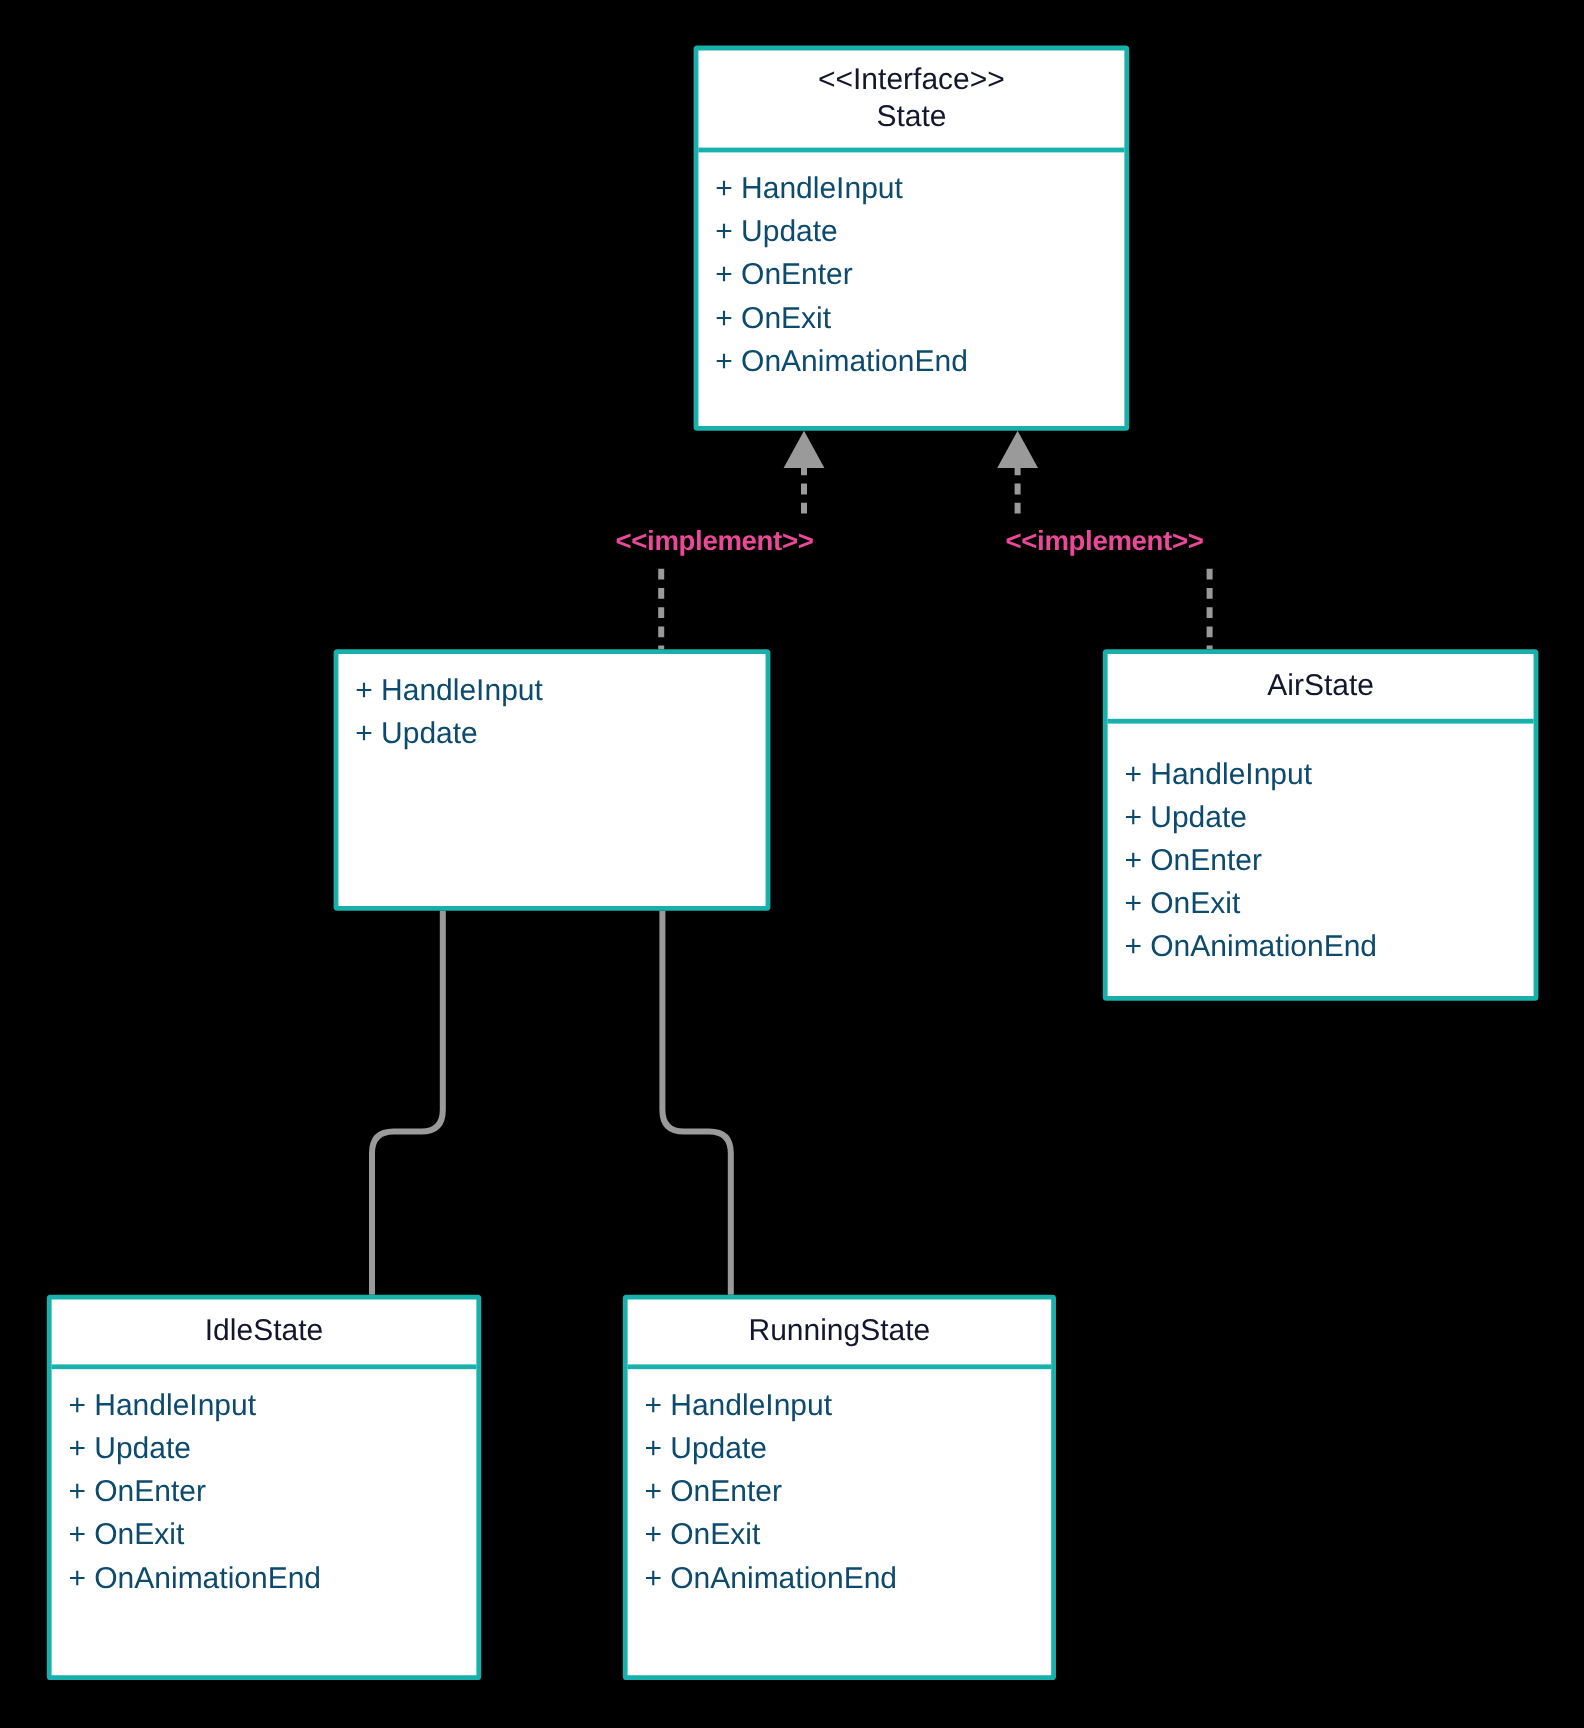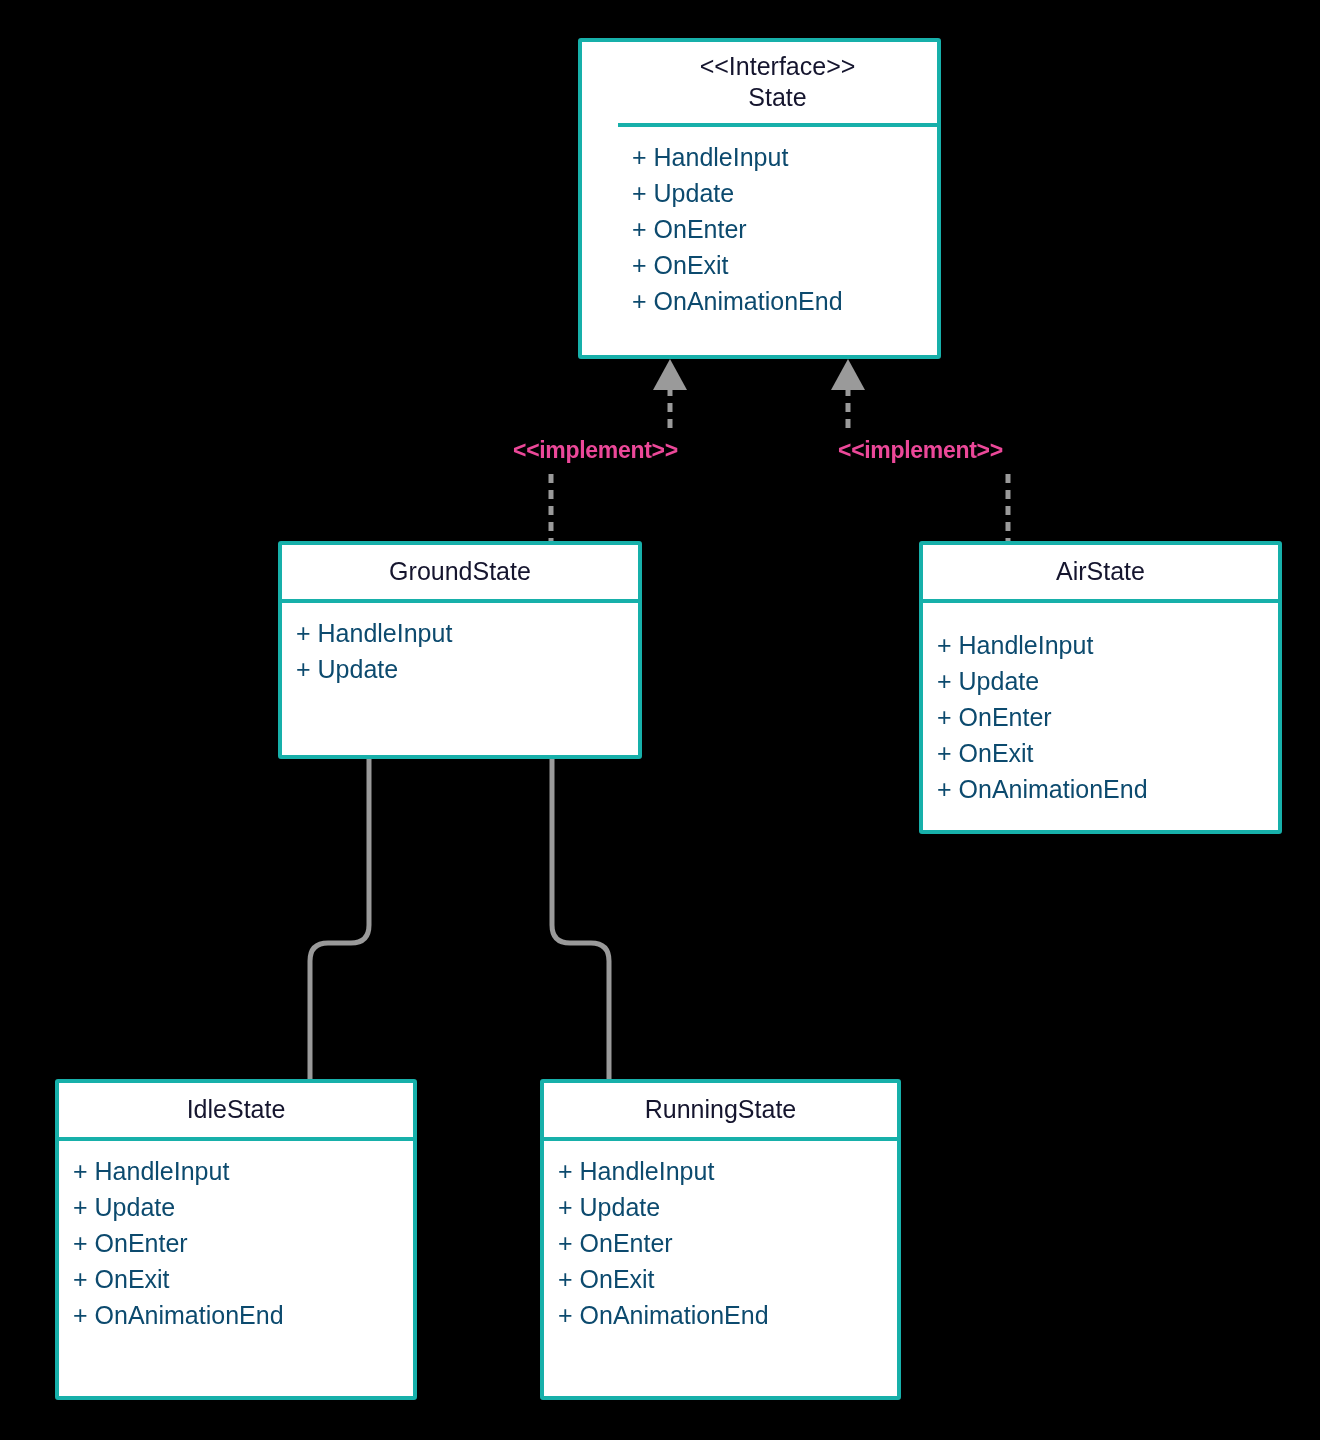--- a/index.html
+++ b/index.html
@@ -89,66 +89,65 @@
 
     <path d="M551,474 L551,541" fill="none" stroke="#9a9a9a" stroke-width="5" stroke-dasharray="9 7" stroke-linecap="butt"></path>
 
     <polygon points="670,359 687,390 653,390" fill="#9a9a9a"></polygon>
 
     <path d="M848,428 L848,385" fill="none" stroke="#9a9a9a" stroke-width="5" stroke-dasharray="9 7" stroke-linecap="butt"></path>
     <path d="M1008,474 L1008,541" fill="none" stroke="#9a9a9a" stroke-width="5" stroke-dasharray="9 7" stroke-linecap="butt"></path>
     <polygon points="848,359 865,390 831,390" fill="#9a9a9a"></polygon>
   </svg>
 
-  <div class="uml-box" style="left:578px; top:38px; width:363px; height:321px;padding-left:36px;">
+  <div class="uml-box" style="left:578px; top:38px; width:363px; height:321px;">
     <div class="uml-header two-line">&lt;&lt;Interface&gt;&gt;
 State</div>
     <div class="uml-body">
       <div class="uml-member">+ HandleInput</div>
       <div class="uml-member">+ Update</div>
       <div class="uml-member">+ OnEnter</div>
       <div class="uml-member">+ OnExit</div>
       <div class="uml-member">+ OnAnimationEnd</div>
     </div>
   </div>
 
   <div class="link-label" style="left:513px; top:437px;">&lt;&lt;implement&gt;&gt;</div>
   <div class="link-label" style="left:838px; top:437px;">&lt;&lt;implement&gt;&gt;</div>
 
   <div class="uml-box" style="left:278px; top:541px; width:364px; height:218px;">
-    <div class="uml-header">GroundState</div>
     <div class="uml-body">
       <div class="uml-member">+ HandleInput</div>
       <div class="uml-member">+ Update</div>
     </div>
   </div>
 
   <div class="uml-box" style="left:919px; top:541px; width:363px; height:293px;gap:12px;">
     <div class="uml-header">AirState</div>
     <div class="uml-body">
       <div class="uml-member">+ HandleInput</div>
       <div class="uml-member">+ Update</div>
       <div class="uml-member">+ OnEnter</div>
       <div class="uml-member">+ OnExit</div>
       <div class="uml-member">+ OnAnimationEnd</div>
     </div>
   </div>
 
-  <div class="uml-box" style="left:39px; top:1079px; width:362px; height:321px;margin-left:16px;">
+  <div class="uml-box" style="left:39px; top:1079px; width:362px; height:321px;">
     <div class="uml-header">IdleState</div>
     <div class="uml-body">
       <div class="uml-member">+ HandleInput</div>
       <div class="uml-member">+ Update</div>
       <div class="uml-member">+ OnEnter</div>
       <div class="uml-member">+ OnExit</div>
       <div class="uml-member">+ OnAnimationEnd</div>
     </div>
   </div>
 
-  <div class="uml-box" style="left:519px; top:1079px; width:361px; height:321px;margin-left:21px;">
+  <div class="uml-box" style="left:519px; top:1079px; width:361px; height:321px;">
     <div class="uml-header">RunningState</div>
     <div class="uml-body">
       <div class="uml-member">+ HandleInput</div>
       <div class="uml-member">+ Update</div>
       <div class="uml-member">+ OnEnter</div>
       <div class="uml-member">+ OnExit</div>
       <div class="uml-member">+ OnAnimationEnd</div>
     </div>
   </div>
 

